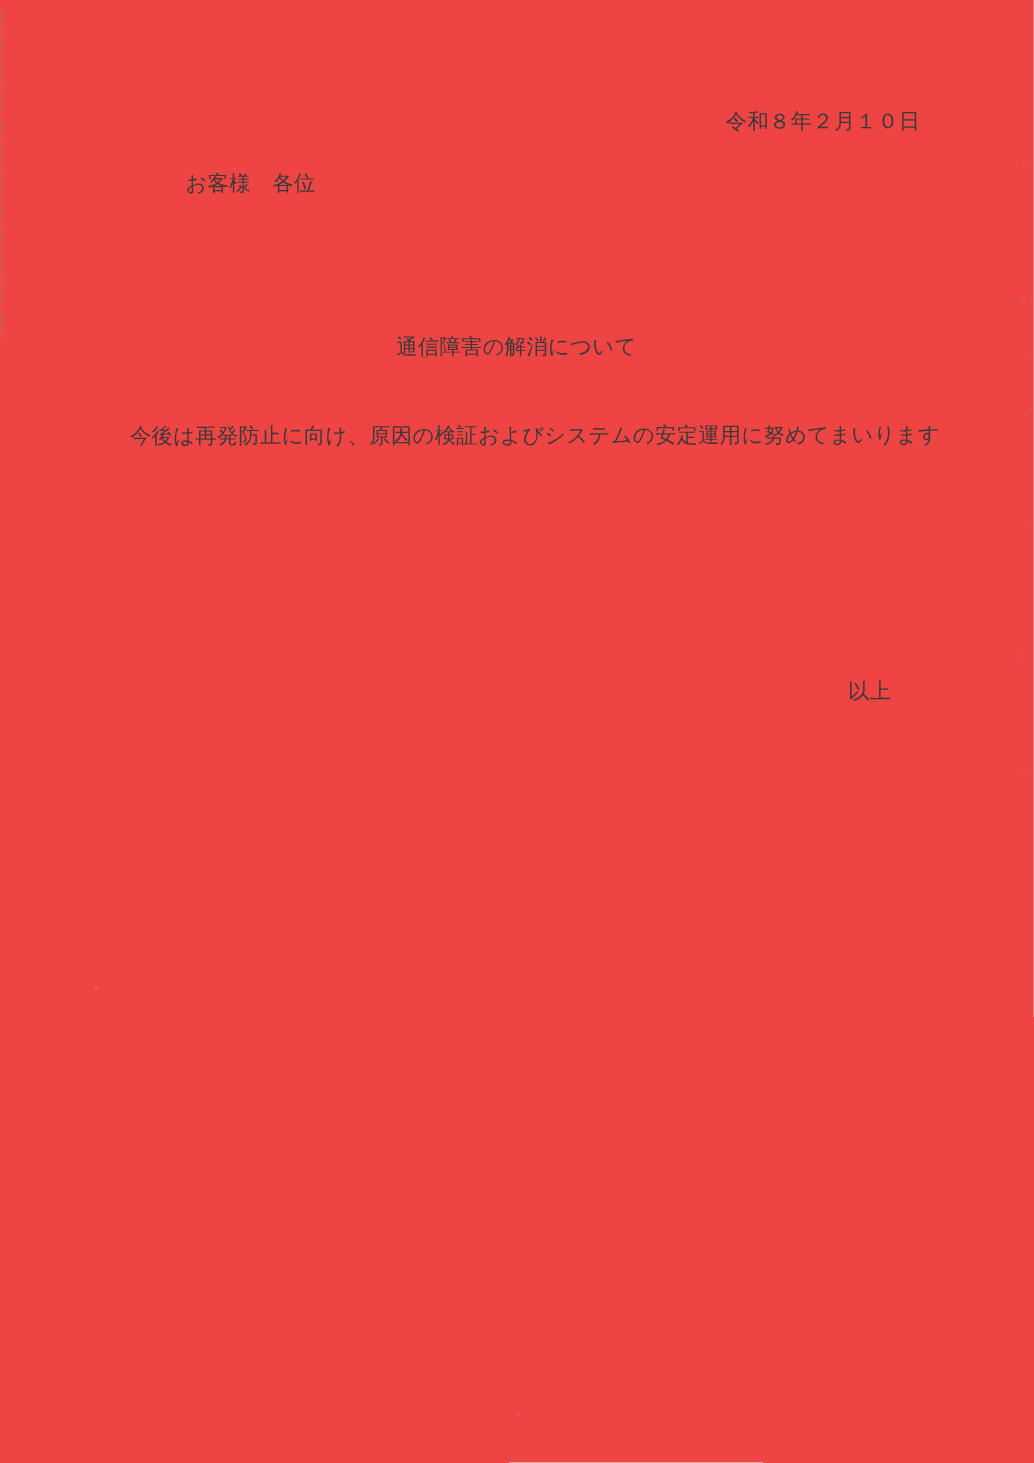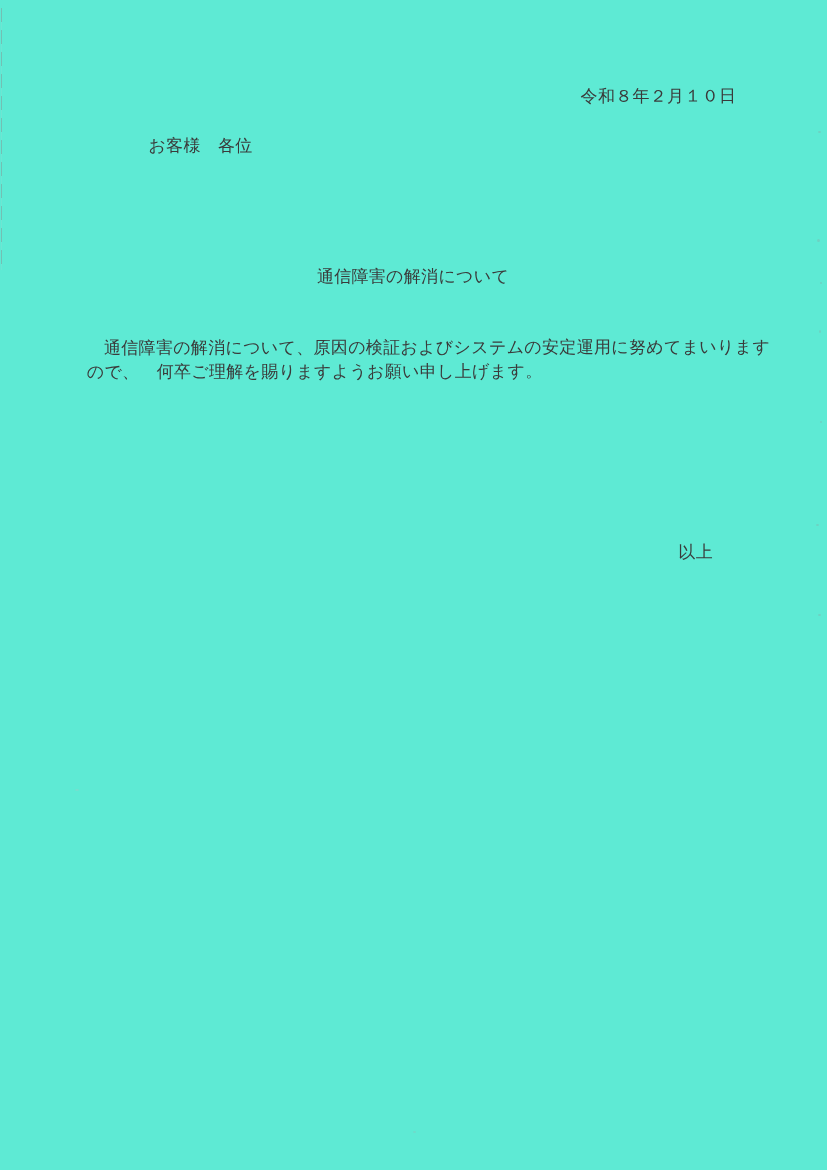--- a/index.html
+++ b/index.html
@@ -5,23 +5,23 @@
   html, body {
     margin: 0;
     padding: 0;
     background: #e8e8e8;
   }
   .page {
     position: relative;
     width: 827px;
     height: 1170px;
     margin: 0 auto;
-    background: #5eead4;
+    background: #ef4444;
     overflow: hidden;
-    font-family: Liberation Mono, monospace;
+    font-family: Liberation Serif, serif;
     color: #3a3a3a;
   }
   .content {
     position: absolute;
     inset: 0;
     transform: rotate(-0.08deg);
     font-size: 17px;
     line-height: 23px;
     letter-spacing: 0.3px;
   }
@@ -118,20 +118,19 @@
   <div class="content">
 
     <div class="date-line">令和８年２月１０日</div>
 
     <div class="addressee-line">お客様　各位</div>
 
 
     <div class="doc-title">通信障害の解消について</div>
 
     <div class="body-block">
-      <div class="body-line">　通信障害の解消について、原因の検証およびシステムの安定運用に努めてまいります</div>
-      <div class="body-line">ので、　何卒ご理解を賜りますようお願い申し上げます。</div>
+      <div class="body-line">　今後は再発防止に向け、原因の検証およびシステムの安定運用に努めてまいります</div>
     </div>
 
     <div class="closing-line">以上</div>
 
   </div>
 </div>
 
 </body></html>

